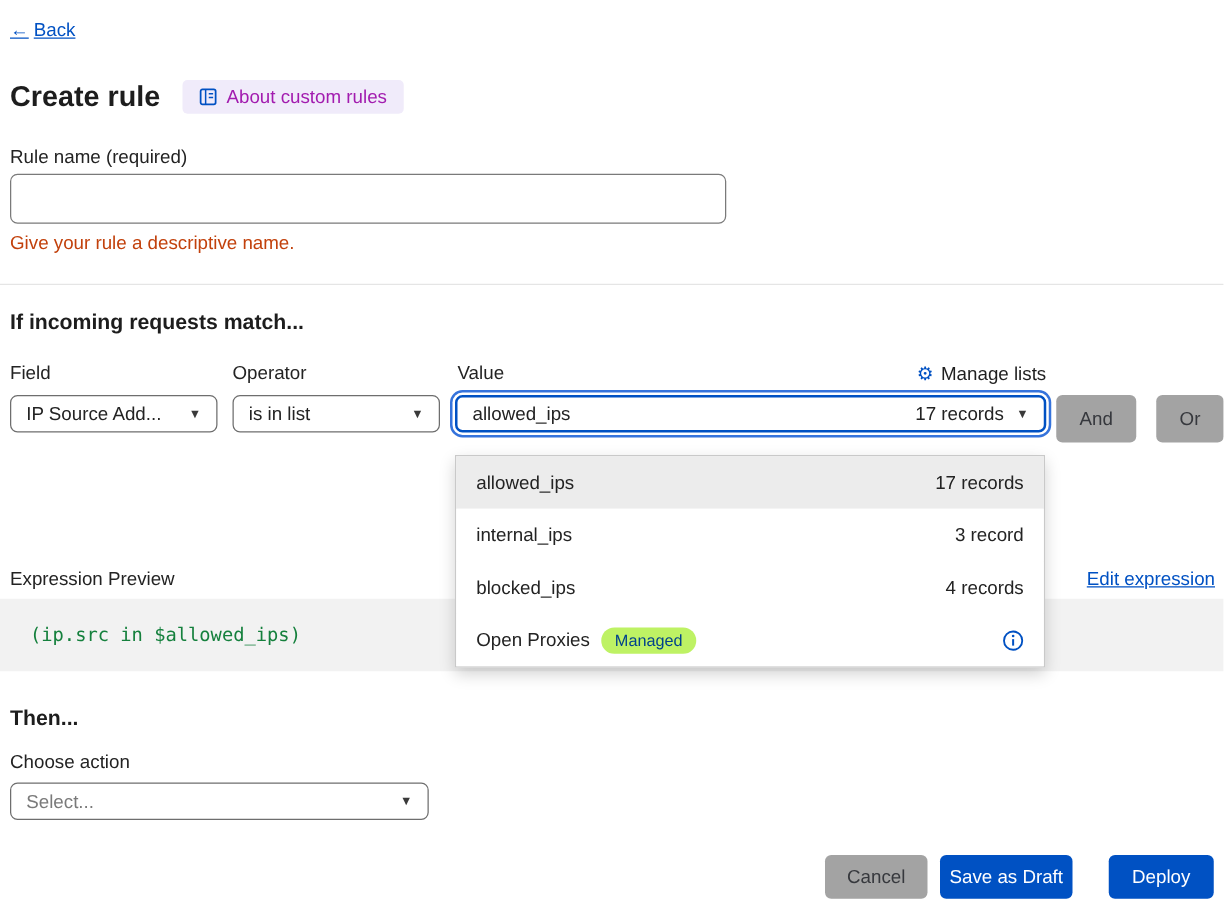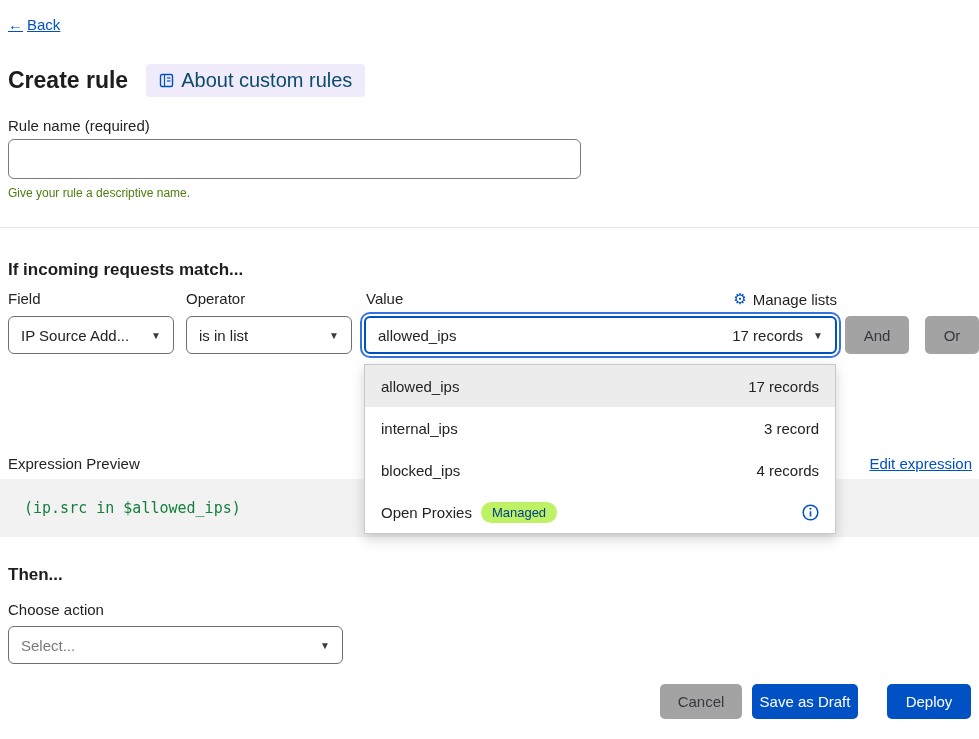--- a/index.html
+++ b/index.html
@@ -36,51 +36,51 @@
   }
   .page-title {
     font-size: 23px;
     font-weight: bold;
     color: #1d1d1d;
     text-align: right;
   }
   .about-pill {
     display: inline-flex; align-items: center; gap: 7px;
     background: #f0ebfa;
-    color: #0c4a6e;
-    font-size: 20px;
+    color: #a21caf;
+    font-size: 15px;
     padding: 5px 13px;
     border-radius: 4px;
     text-decoration: none;
     cursor: pointer;
   }
 
   .field-label { font-size: 15px; color: #232323; }
-  .helper-text { font-size: 12px; color: #4d7c0f; }
+  .helper-text { font-size: 15px; color: #c2410c; }
 
   .text-input {
     border: 1px solid #7a7a7a;
     border-radius: 6px;
     width: 573px; height: 40px;
     font-size: 15px;
     padding: 0 12px;
     font-family: "Liberation Sans", sans-serif;
     outline: none;
     background: #fff;
   }
 
   .divider { left: 0; right: 0; top: 227px; height: 1px; background: #e5e5e5; }
 
   .section-heading { font-size: 17px; font-weight: bold; color: #1d1d1d; }
 
   .select {
     background: #fff;
     border: 1px solid #6e6e6e;
     border-radius: 6px;
-    height: 38px;
+    height: 30px;
     display: flex; align-items: center;
     padding: 0 12px;
     font-size: 15px;
     color: #232323;
     cursor: pointer;
   }
   .select .grow { flex: 1 1 auto; min-width: 0; overflow: hidden; text-overflow: ellipsis; white-space: nowrap; }
   .select .chevron { flex: 0 0 auto; font-size: 10px; color: #3a3a3a; margin-left: 10px; }
   .select.focused {
     border: 2px solid #0051c3;
@@ -178,21 +178,21 @@
       <span>About custom rules</span>
     </a>
   </div>
 
   <div class="abs field-label" style="top:117px; left:8px;">Rule name (required)</div>
   <input class="abs text-input" style="top: 139px; left: 8px;" type="text" value="">
   <div class="abs helper-text" style="top:186px; left:8px;">Give your rule a descriptive name.</div>
 
   <div class="abs divider"></div>
 
-  <div class="abs section-heading" style="top:260px; left:8px;">If incoming requests match...</div>
+  <div class="abs section-heading" style="top:248px; left:8px;">If incoming requests match...</div>
 
   <div class="abs field-label" style="top:290px; left:8px;">Field</div>
   <div class="abs field-label" style="top:290px; left:186px;">Operator</div>
   <div class="abs field-label" style="top:290px; left:366px;">Value</div>
 
   <a class="abs manage-lists" style="top:290px; right:142px; text-decoration:none;">
     <span class="gear-glyph">⚙</span>
     <span class="link" style="font-size:15px;">Manage lists</span>
   </a>
 

